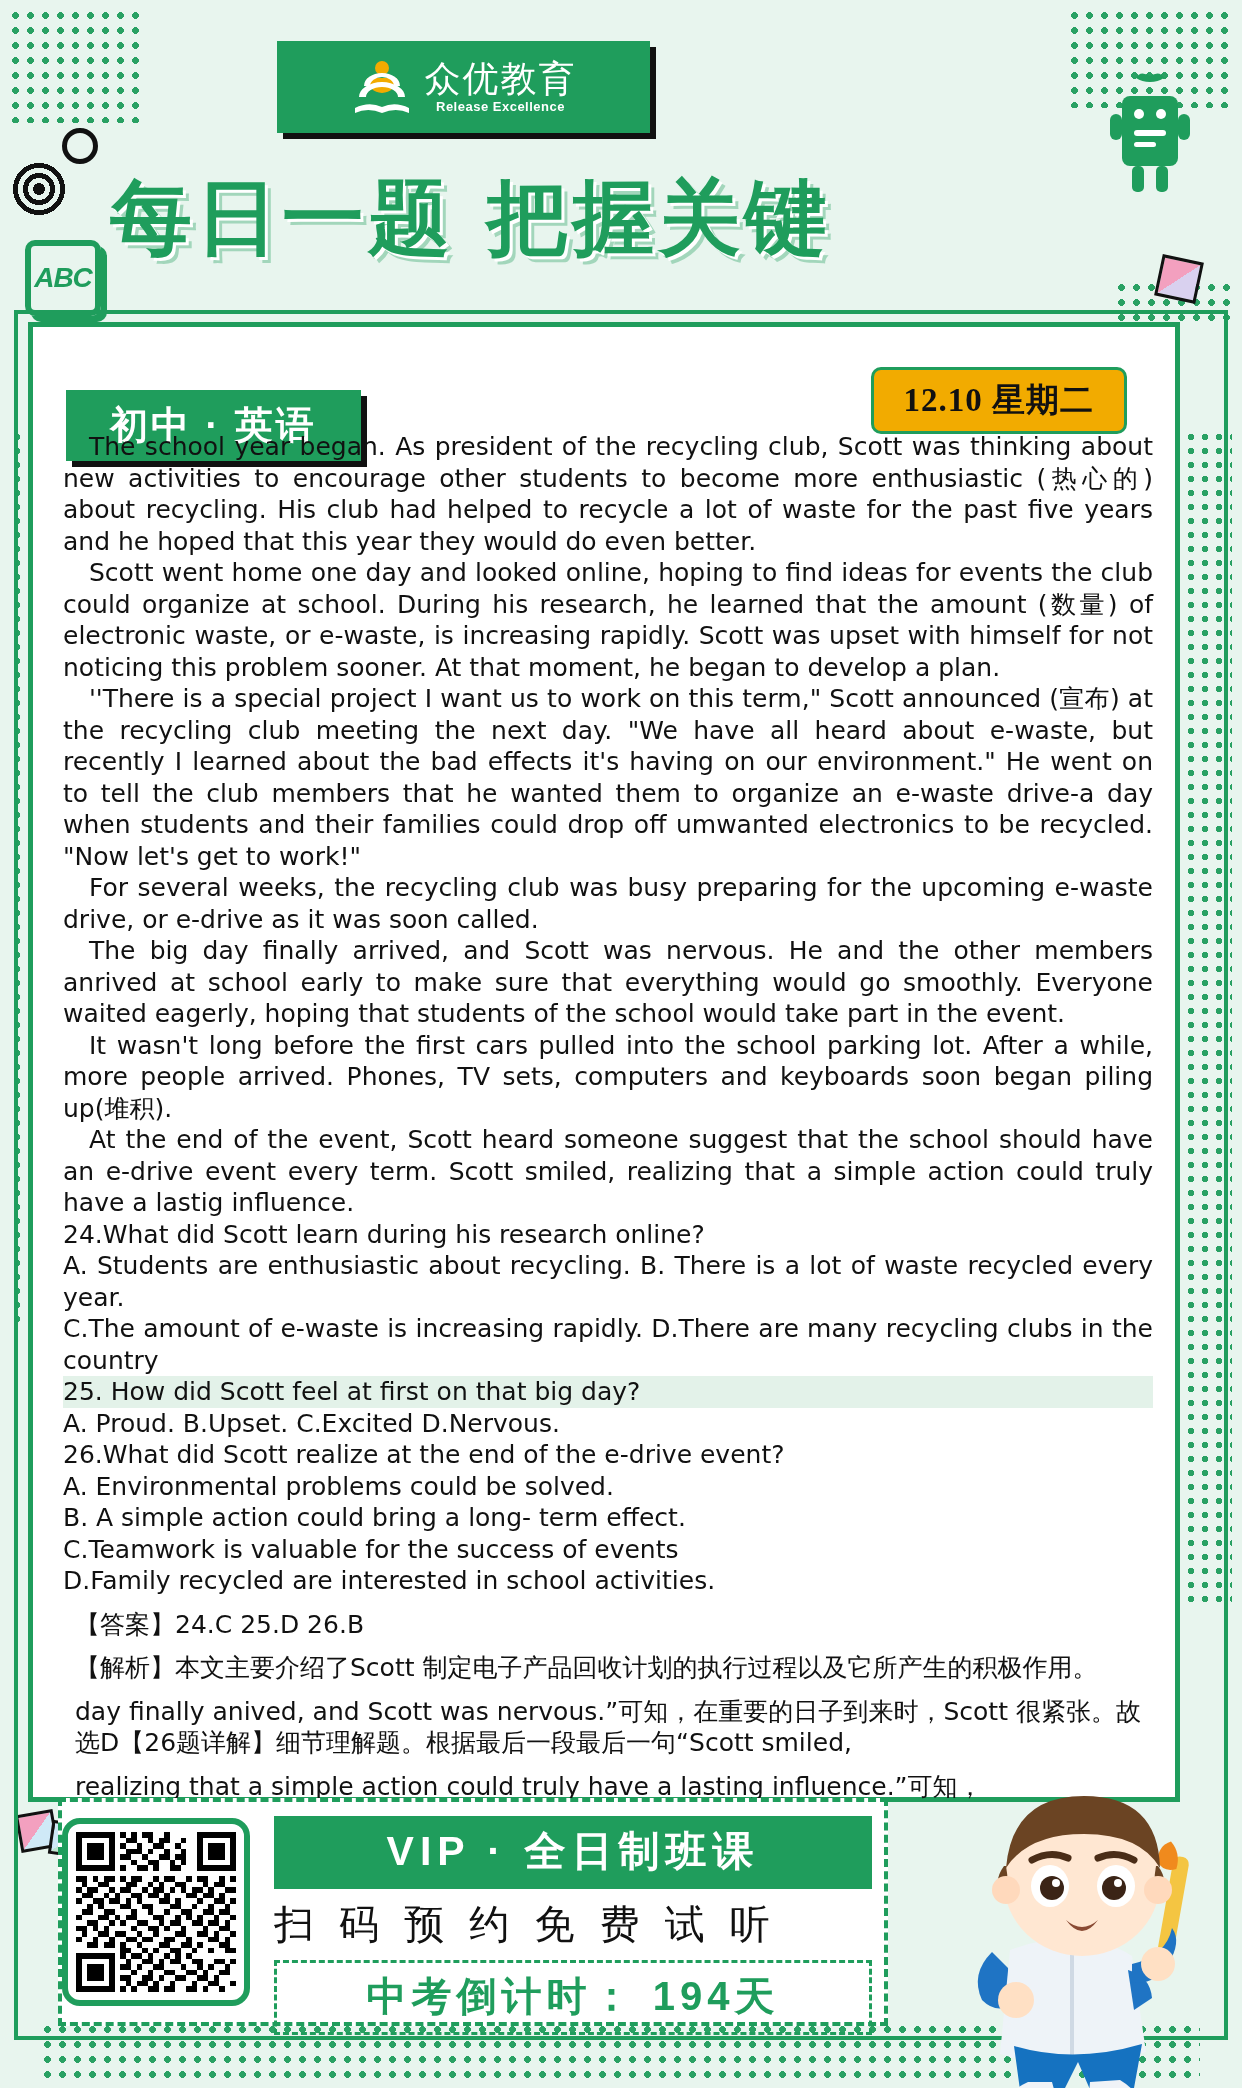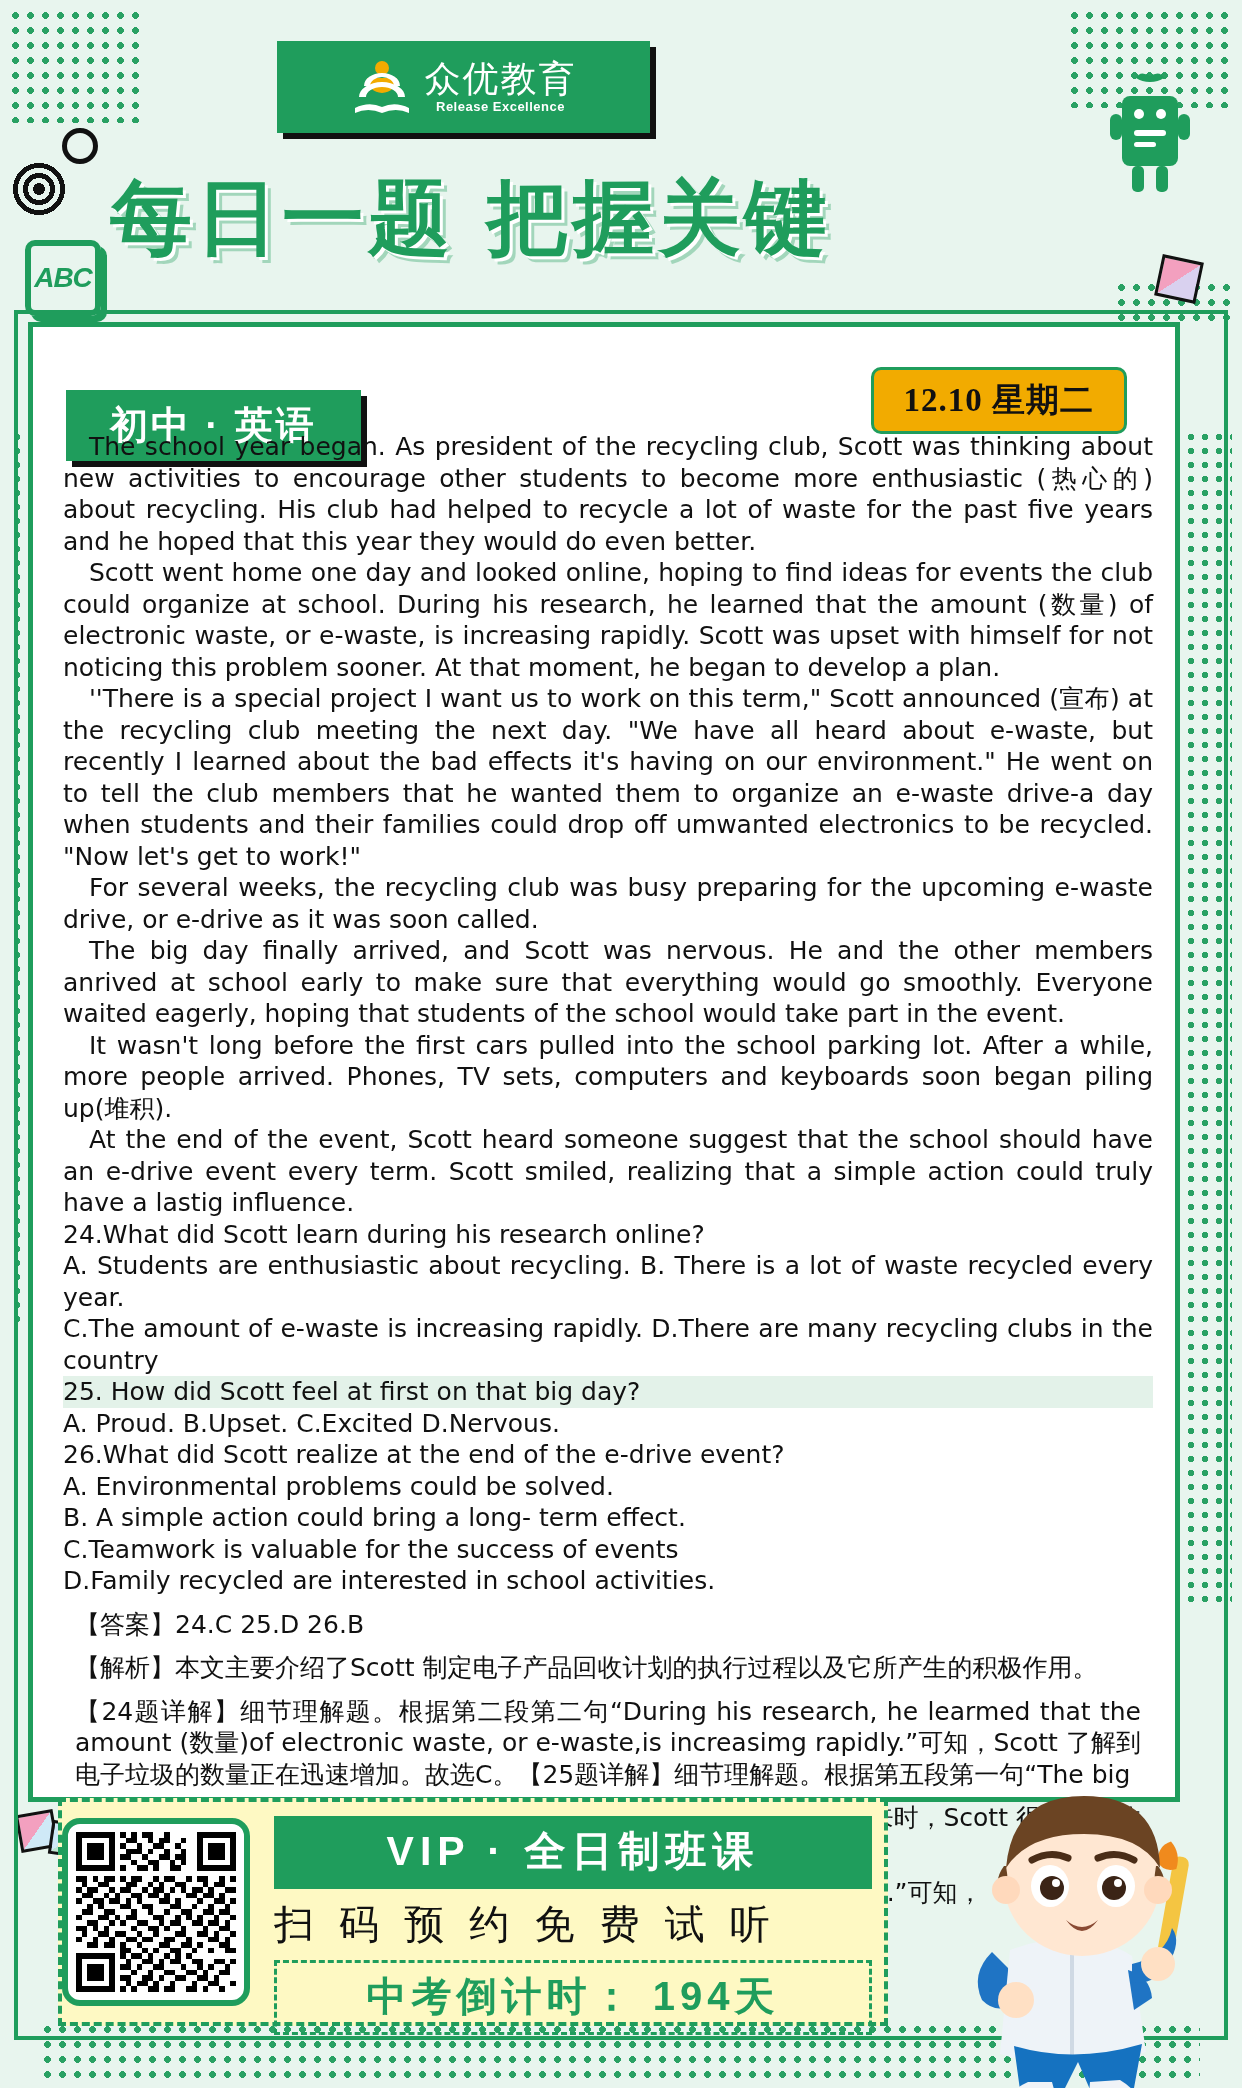--- a/index.html
+++ b/index.html
@@ -155,21 +155,21 @@
     position: absolute; right: 10px; bottom: -6px;
     width: 300px; height: 330px;
     pointer-events: none;
   }
 
   
   .footer {
     position: absolute; left: 58px; top: 1798px;
     width: 830px; height: 228px;
     border: 4px dashed #1f9d5c;
-    background: #fef9c3;
+    background: #ffffff;
   }
   .qr {
     position: absolute; left: 0px; top: 16px;
     width: 188px; height: 188px;
     background: #fff;
     border: 6px solid #1f9d5c; border-radius: 18px;
     padding: 8px;
   }
   .qr-img { width: 100%; height: 100%; display: block; }
 
@@ -285,21 +285,20 @@
 
       <p class="qline">26.What did Scott realize at the end of the e-drive event?</p>
       <p class="qline">A. Environmental problems could be solved.</p>
       <p class="qline">B. A simple action could bring a long- term effect.</p>
       <p class="qline">C.Teamwork is valuable for the success of events</p>
       <p class="qline">D.Family recycled are interested in school activities.</p>
 
       <div class="ans-block">
         <p>【答案】24.C   25.D   26.B</p>
         <p>【解析】本文主要介绍了Scott 制定电子产品回收计划的执行过程以及它所产生的积极作用。</p>
-        <p>【24题详解】细节理解题。根据第二段第二句“During his research, he learmed that the amount (数量)of electronic waste, or e-waste,is increasimg rapidly.”可知，Scott 了解到电子垃圾的数量正在迅速增加。故选C。【25题详解】细节理解题。根据第五段第一句“The big</p>
         <p>day finally anived, and Scott was nervous.”可知，在重要的日子到来时，Scott 很紧张。故选D【26题详解】细节理解题。根据最后一段最后一句“Scott smiled,</p>
         <p>realizing that a simple action could truly have a lasting influence.”可知，</p>
         <p>Scott 意识到一个简单的举动可以产生持久的影响。故选B。</p>
       </div>
     </div>
 
   </div>
 </div>
 
 <svg class="mascot" viewBox="0 0 300 330">

